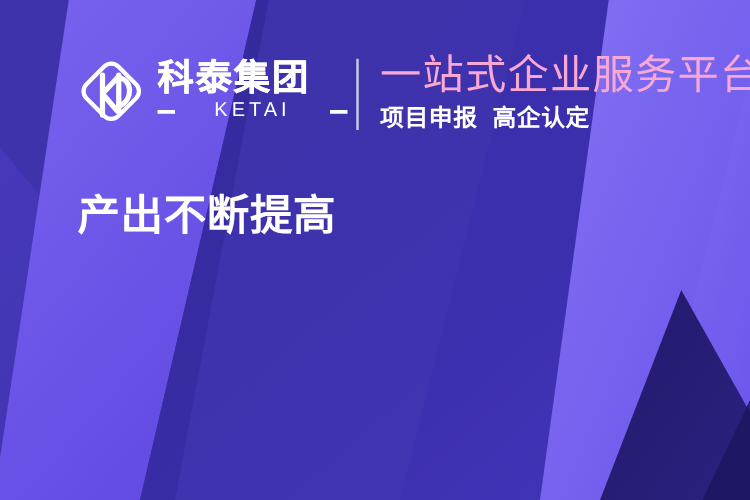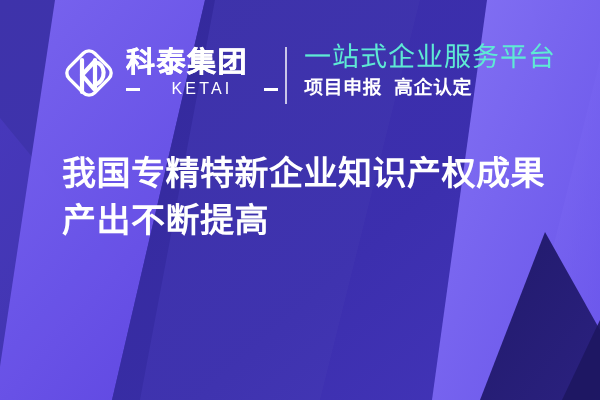--- a/index.html
+++ b/index.html
@@ -109,23 +109,23 @@
   }
 
   #tagline-block {
     position: absolute;
     left: 304px;
     top: 41px;
     width: 270px;
   }
   #tagline-main {
     font-family: "DejaVu Sans", "Liberation Sans", sans-serif;
-    font-size: 27px;
+    font-size: 33px;
     font-weight: 400;
-    color: #5eead4;
+    color: #f9a8d4;
     line-height: 1.15;
     letter-spacing: 1px;
     white-space: nowrap;
   }
   #tagline-sub {
     font-family: Liberation Mono, monospace;
     font-size: 19px;
     font-weight: bold;
     color: #ffffff;
     line-height: 1.2;
@@ -241,17 +241,16 @@
     <div id="header-divider"></div>
 
     <div id="tagline-block">
       <div id="tagline-main">一站式企业服务平台</div>
       <div id="tagline-sub">项目申报 高企认定</div>
     </div>
 
   </div>
 
   <div id="headline">
-    <div class="headline-line">我国专精特新企业知识产权成果</div>
     <div class="headline-line">产出不断提高</div>
   </div>
 
 </div>
 
 </body></html>

